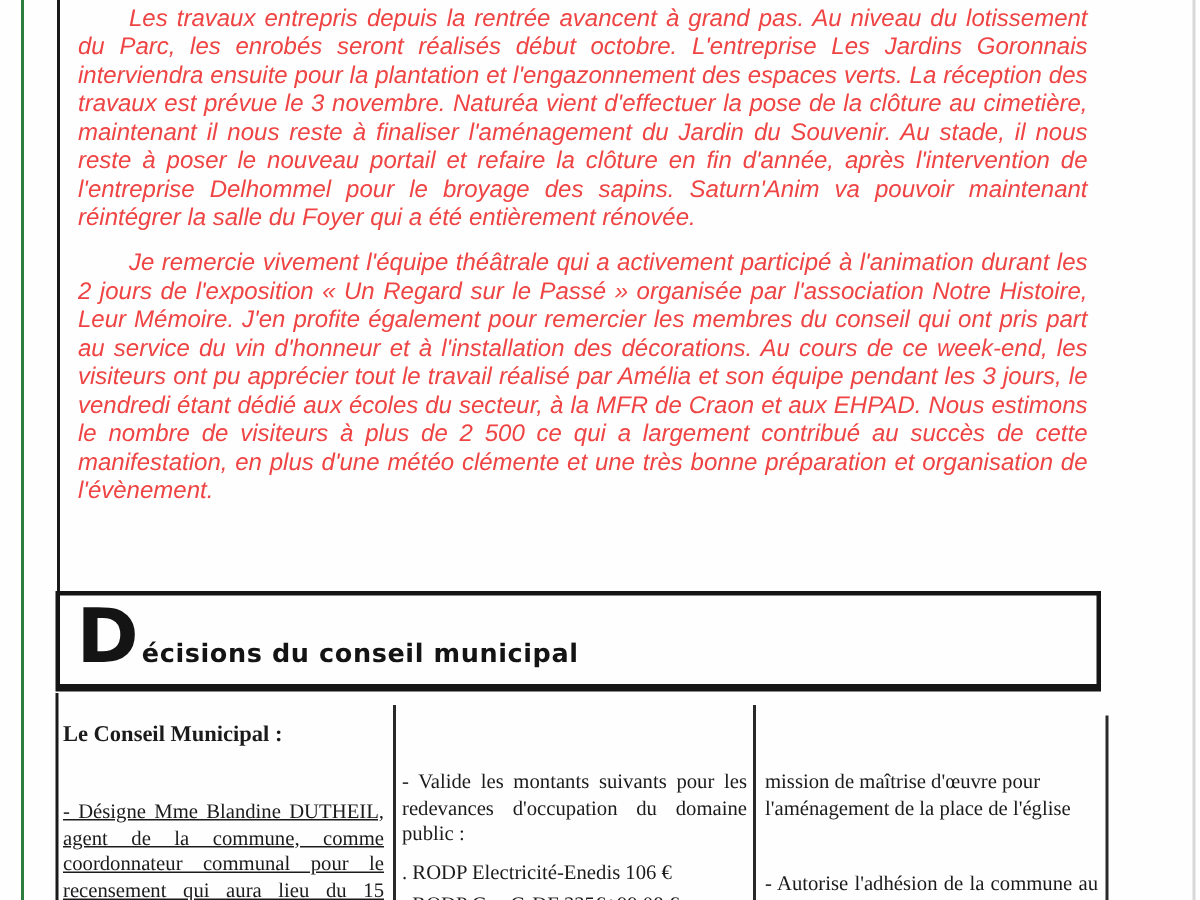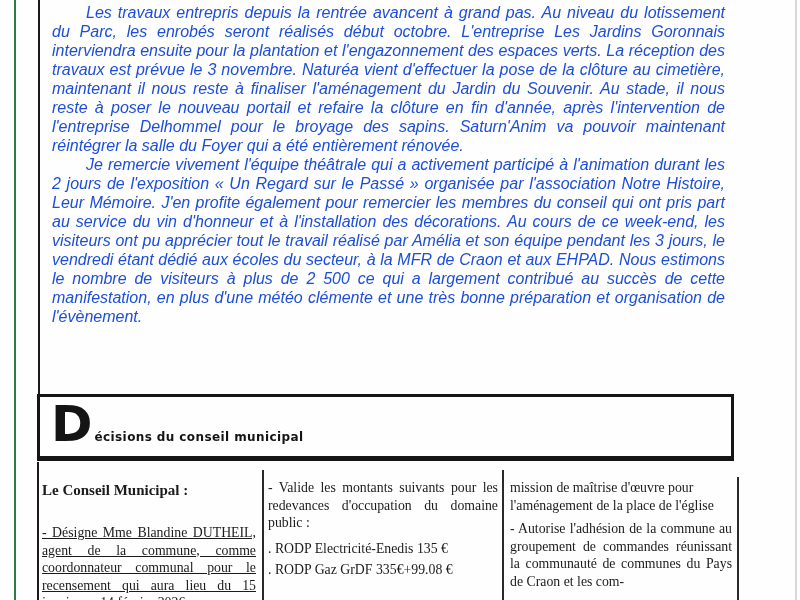--- a/index.html
+++ b/index.html
@@ -25,24 +25,24 @@
     position: absolute; left: 795px; top: 0;
     width: 2px; height: 600px; background: #d8d8d8;
   }
   
   .editorial {
     position: absolute; left: 52px; top: 3px; width: 673px;
     font-family: "Liberation Sans", sans-serif;
     font-style: italic;
     font-size: 16px; line-height: 19px;
     text-align: justify;
-    color: #1d4ed8;
+    color: #ef4444;
   }
   .editorial p { margin: 0; text-indent: 34px; }
-  .editorial p + p { }
+  .editorial p + p { margin-top: 11px; }
   
   .section-box {
     position: absolute; left: 37px; top: 394px;
     width: 697px; height: 67px;
     box-sizing: border-box;
     border: 3px solid #151515;
     border-bottom-width: 5px;
     background: #fefefe;
     display: flex; align-items: baseline;
     padding: 6px 0 0 11px;
@@ -50,21 +50,21 @@
   .dropcap {
     font-family: "DejaVu Sans", sans-serif;
     font-weight: bold;
     font-size: 50px; line-height: 42px;
     letter-spacing: 0;
     color: #141414;
   }
   .section-title {
     font-family: "DejaVu Sans", sans-serif;
     font-weight: bold;
-    font-size: 12px;
+    font-size: 17px;
     letter-spacing: 0.4px;
     padding-left: 2px;
     color: #141414;
   }
   
   .cols {
     position: absolute; left: 37px; top: 465px;
     width: 763px; height: 135px;
   }
   .table-left-border {
@@ -77,23 +77,23 @@
   .vdiv-3 { left: 700px; top: 12px; height: 123px; }
   .col {
     position: absolute; top: 0;
     font-size: 13.8px; line-height: 17.5px;
   }
   .col-1 { left: 5px;   width: 214px; padding-top: 16px; }
   .col-2 { left: 231px; width: 230px; padding-top: 14px; }
   .col-3 { left: 473px; width: 222px; padding-top: 14px; }
   .col-title {
     font-weight: bold; font-size: 15px; line-height: 18px;
-    margin-bottom: 25px;
+    margin-bottom: 9px;
   }
-  .col-item { text-align: justify; margin-bottom: 8px; }
+  .col-item { text-align: justify; margin-bottom: 8px; margin-top: 33px; }
   .col-1 .col-item { margin-bottom: 4px; text-decoration: underline; }
   
   .col-2 .col-item:nth-child(2),
   .col-2 .col-item:nth-child(3),
   .col-2 .col-item:nth-child(4) {
     text-align: left; white-space: nowrap;
     margin-bottom: 0; margin-top: 4px;
   }
   .col-2 .col-item:nth-child(5) { margin-top: 6px; }
   .col-3 .col-item:nth-child(1) { text-align: left; margin-bottom: 6px; }
@@ -127,21 +127,21 @@
       <div class="col-title">Le Conseil Municipal :</div>
       <div>
           <div class="col-item">- Désigne Mme Blandine DUTHEIL, agent de la commune, comme coordonnateur communal pour le recensement qui aura lieu du 15 janvier au 14 février 2026.</div>
           <div class="col-item">- Décide de fixer à 50 le nombre de</div>
         </div>
     </div>
 
     <div class="col col-2">
       <div>
           <div class="col-item">- Valide les montants suivants pour les redevances d'occupation du domaine public :</div>
-          <div class="col-item">. RODP Electricité-Enedis 135 €</div>
+          <div class="col-item">. RODP Electricité-Enedis 106 €</div>
           <div class="col-item">. RODP Gaz GrDF 335€+99.08 €</div>
         </div>
     </div>
 
     <div class="col col-3">
       <div>
           <div class="col-item">mission de maîtrise d'œuvre pour l'aménagement de la place de l'église</div>
           <div class="col-item">- Autorise l'adhésion de la commune au groupement de commandes réunissant la communauté de communes du Pays de Craon et les com-</div>
         </div>
     </div>

